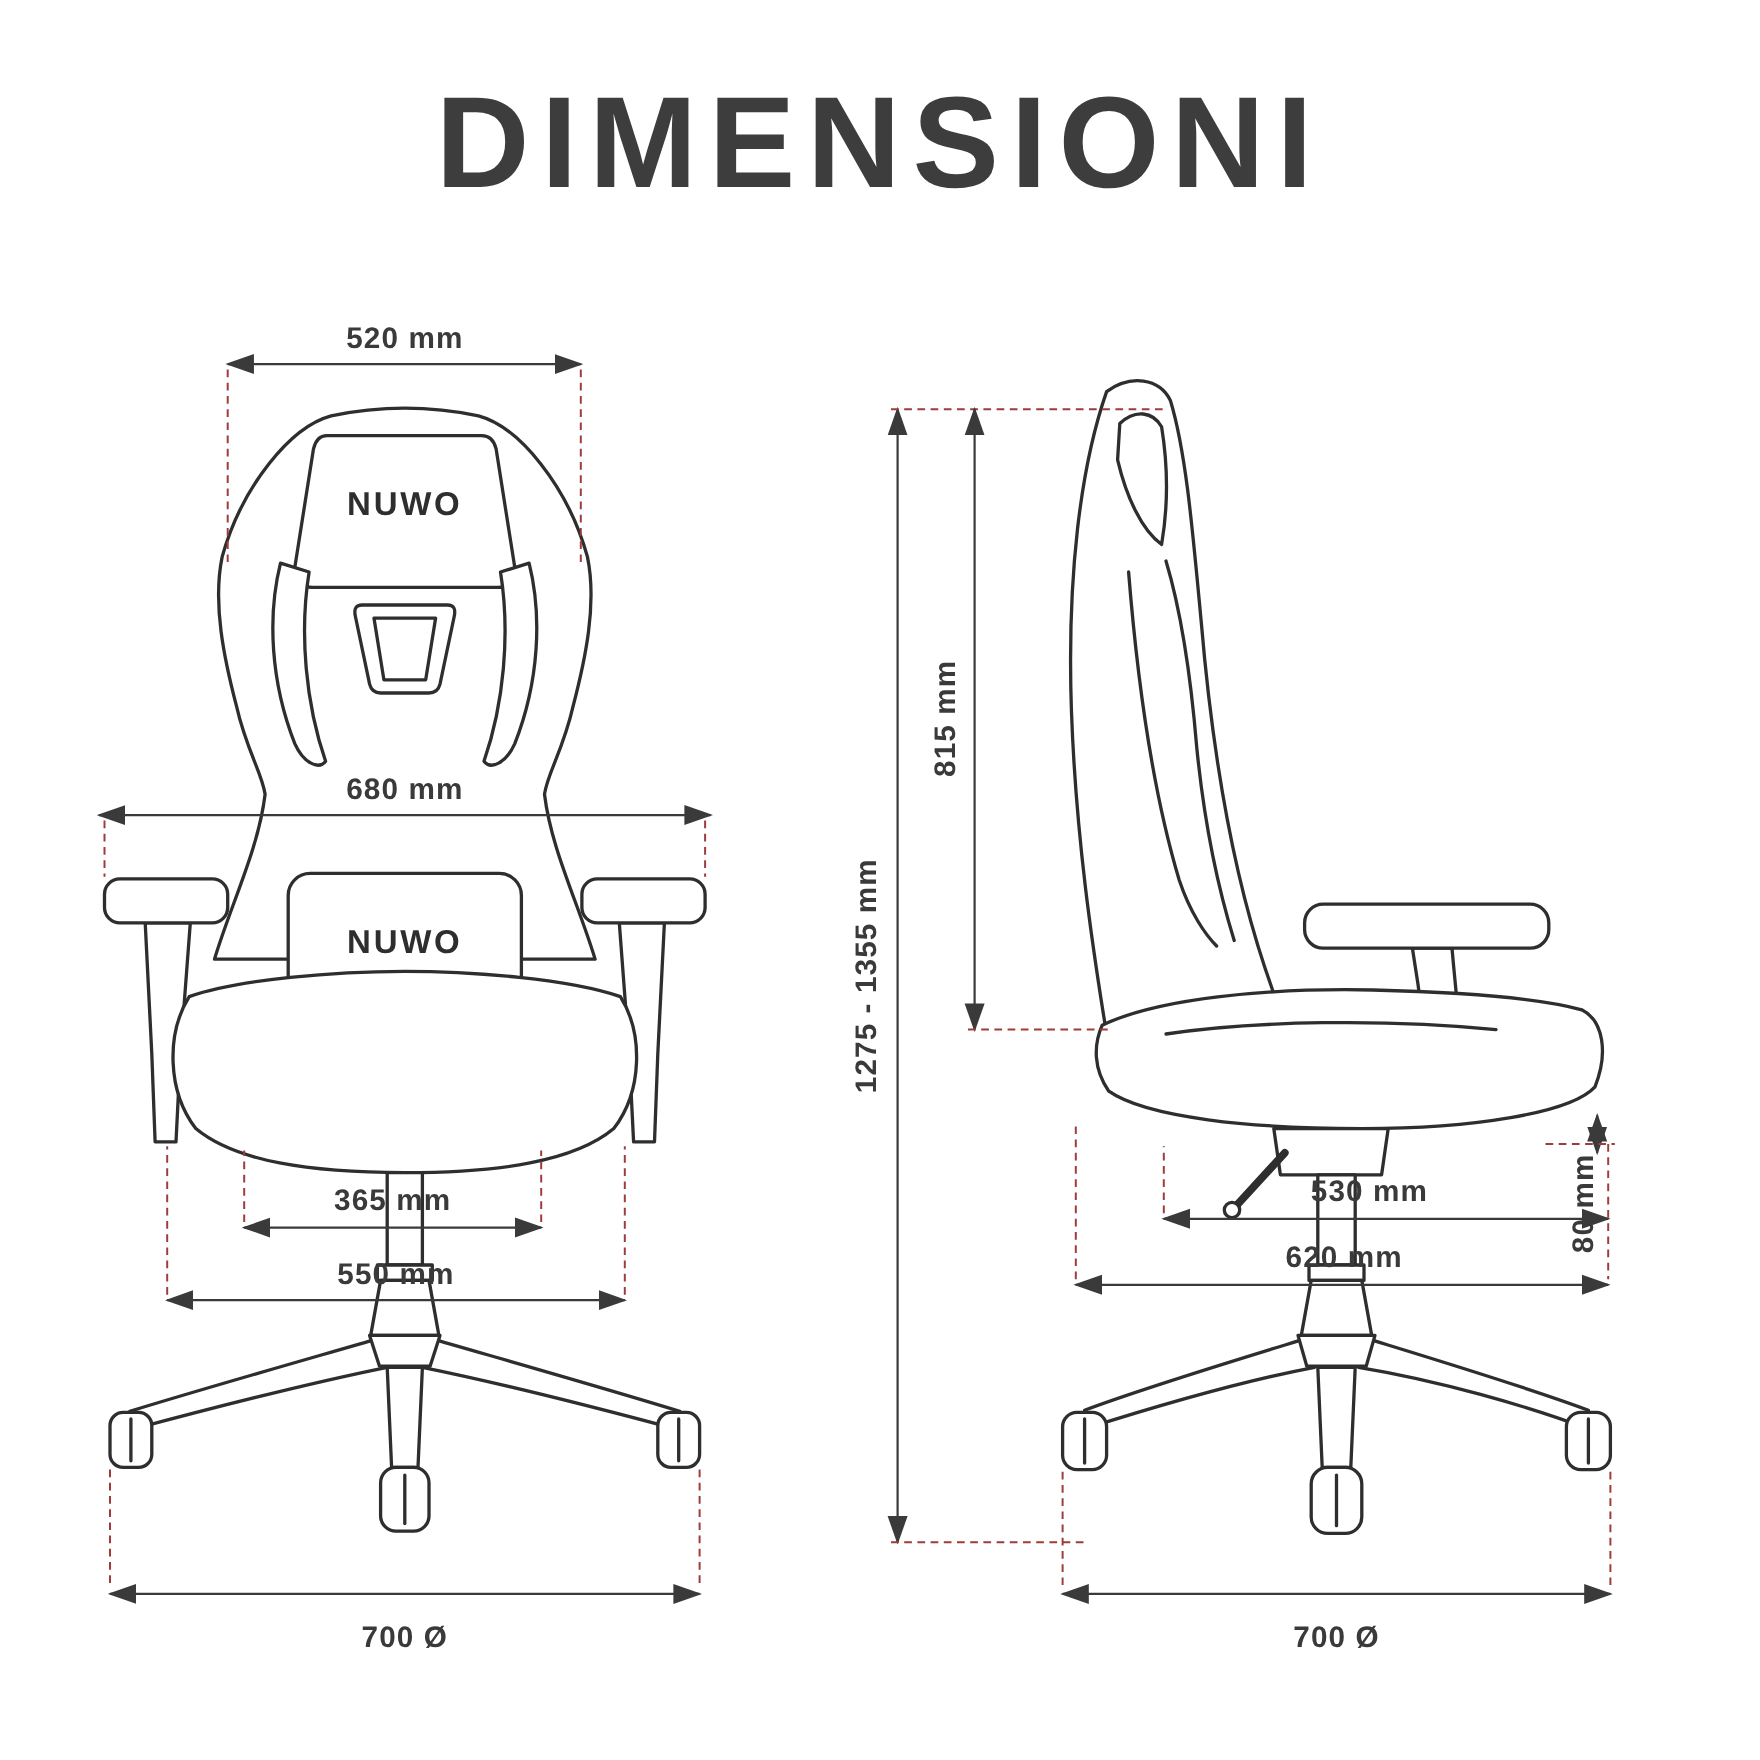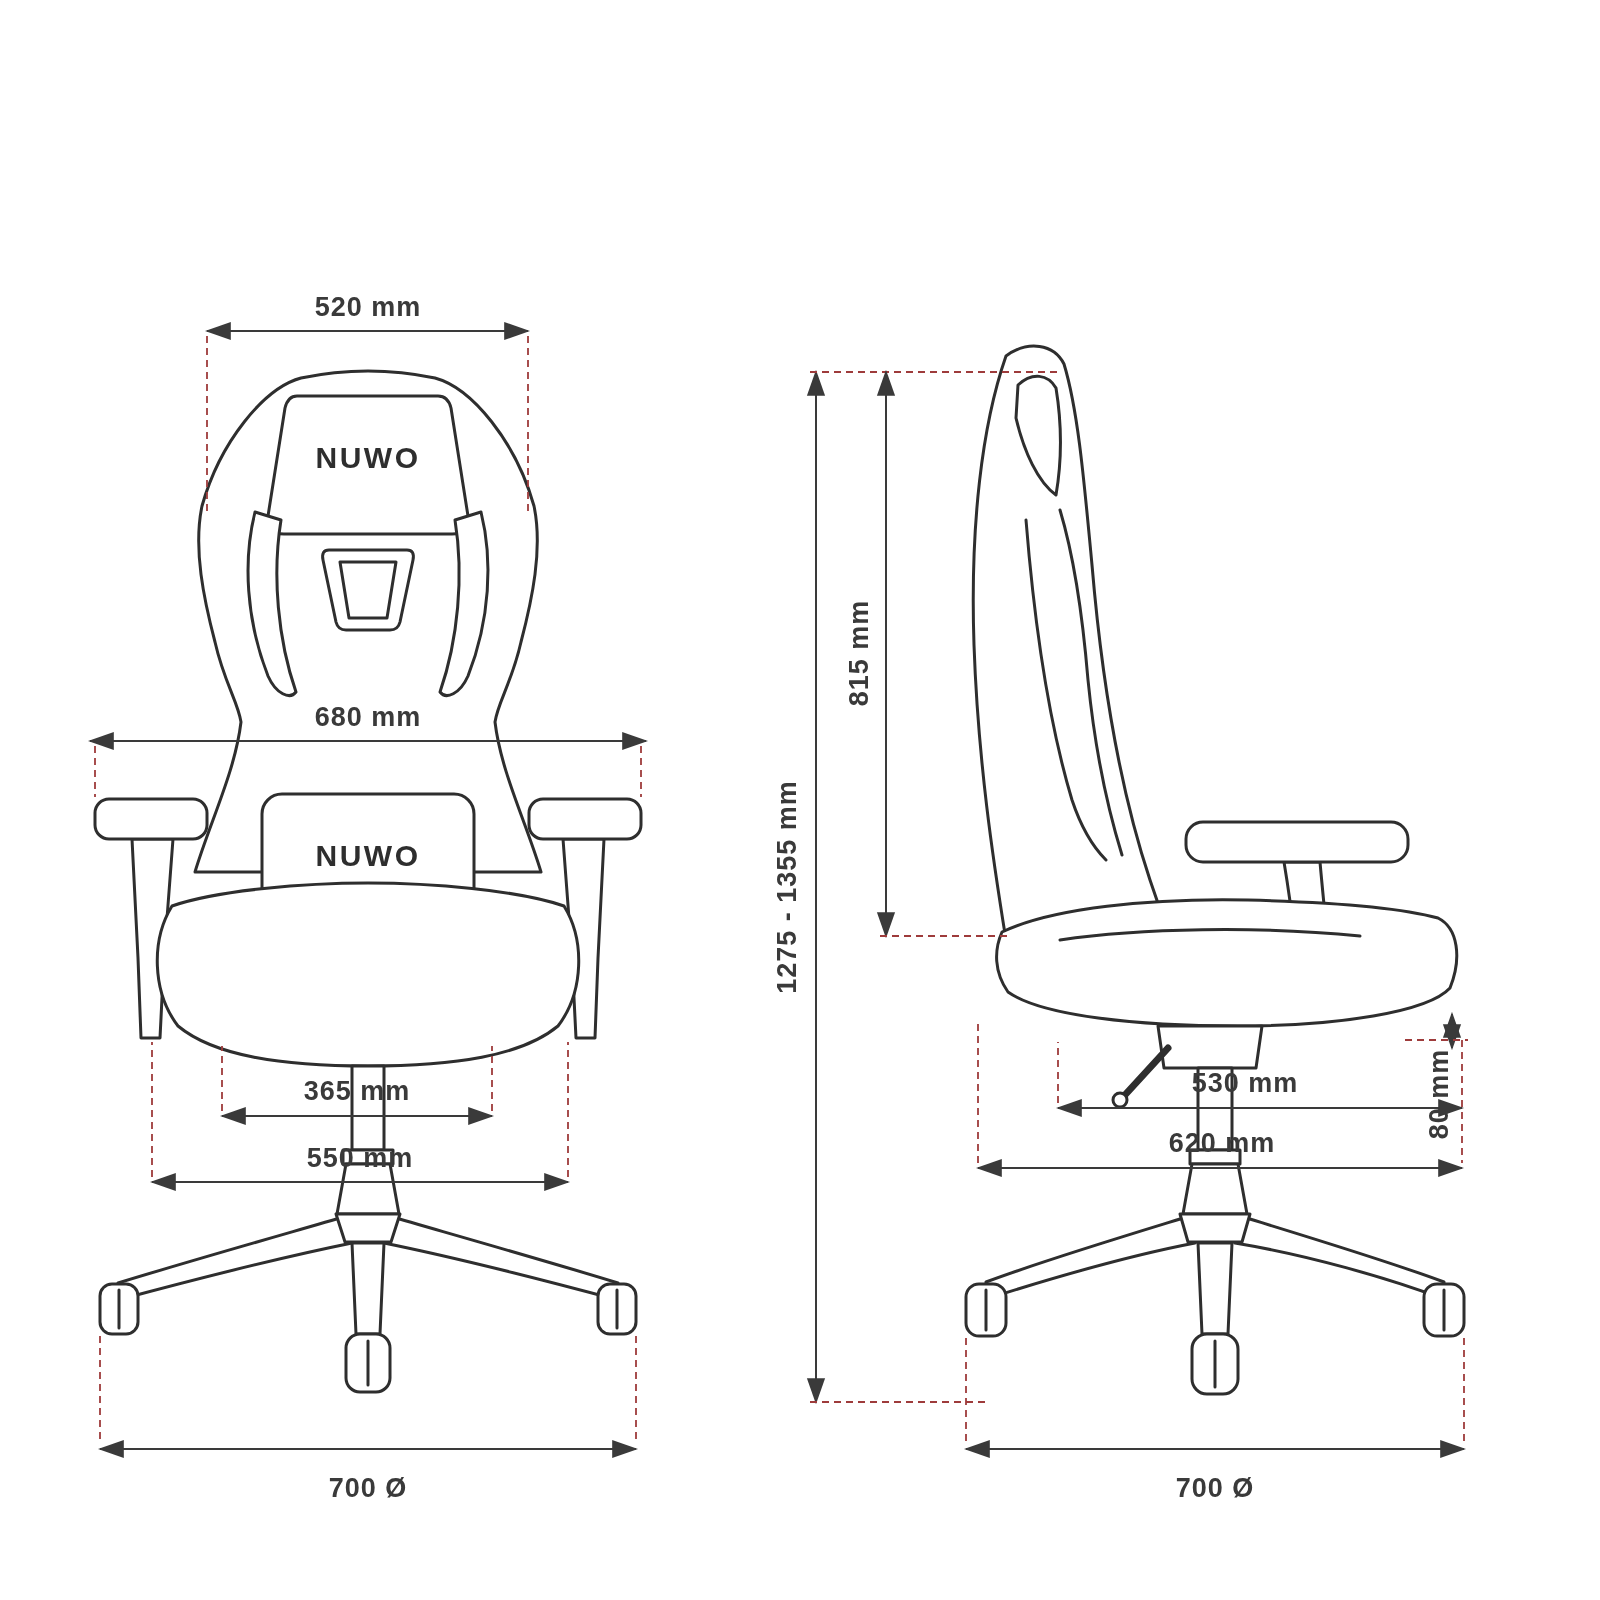--- a/index.html
+++ b/index.html
@@ -15,20 +15,21 @@
   .ext{stroke:#9e3b3b;stroke-width:1.8;stroke-dasharray:7 5;fill:none;}
   .dim-label{font-family:"Liberation Sans",sans-serif;font-weight:700;font-size:27px;
              fill:#3a3a3a;letter-spacing:1px;text-anchor:middle;}
   .brand-label{font-family:"Liberation Sans",sans-serif;font-weight:700;font-size:30px;
                fill:#2e2e2e;letter-spacing:2.5px;text-anchor:middle;}
 </style>
 </head>
 <body>
 
 <div class="canvas">
+  <h1 class="title">DIMENSIONI</h1>
 
   <svg width="1600" height="1600" viewBox="0 0 1600 1600">
     <defs>
       <marker id="arrow" viewBox="0 0 12 10" refX="11" refY="5" markerWidth="13" markerHeight="11" orient="auto-start-reverse">
         <path d="M0,0.8 L12,5 L0,9.2 Z" fill="#3a3a3a"></path>
       </marker>
     </defs>
 
     <g>
       <path class="chair" d="M 301 378 Q 368 364 435 378 C 472 388 516 442 534 506 C 543 549 532 600 521 642 C 512 682 498 702 495 722 C 501 772 526 822 541 872 L 195 872 C 210 822 235 772 241 722 C 238 702 224 682 215 642 C 204 600 193 549 202 506 C 220 442 264 388 301 378 Z"></path>

